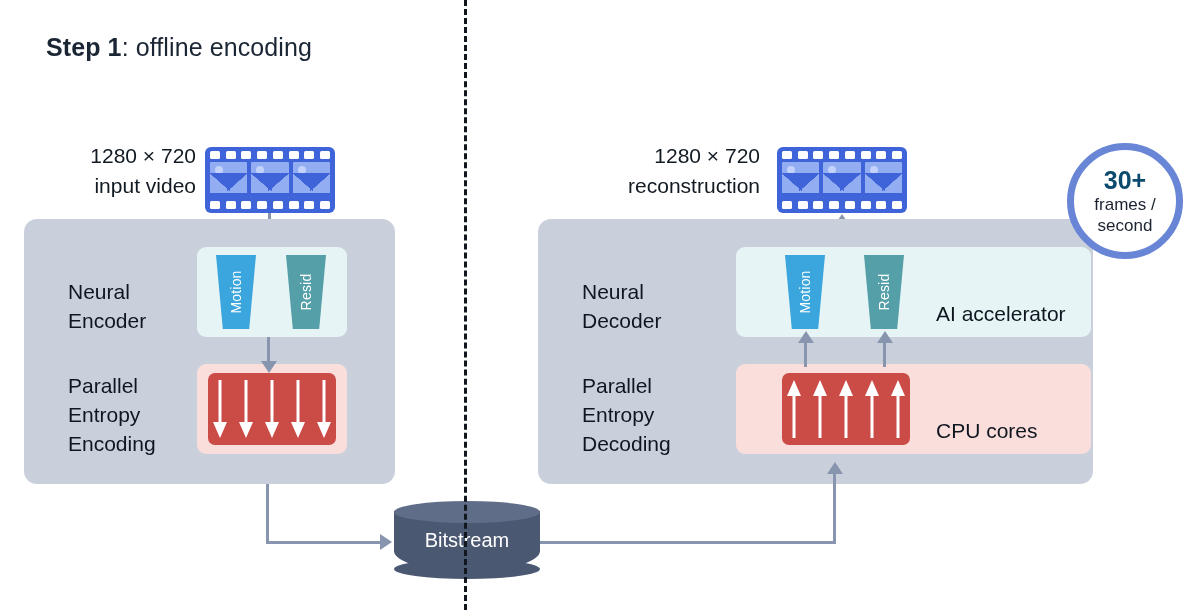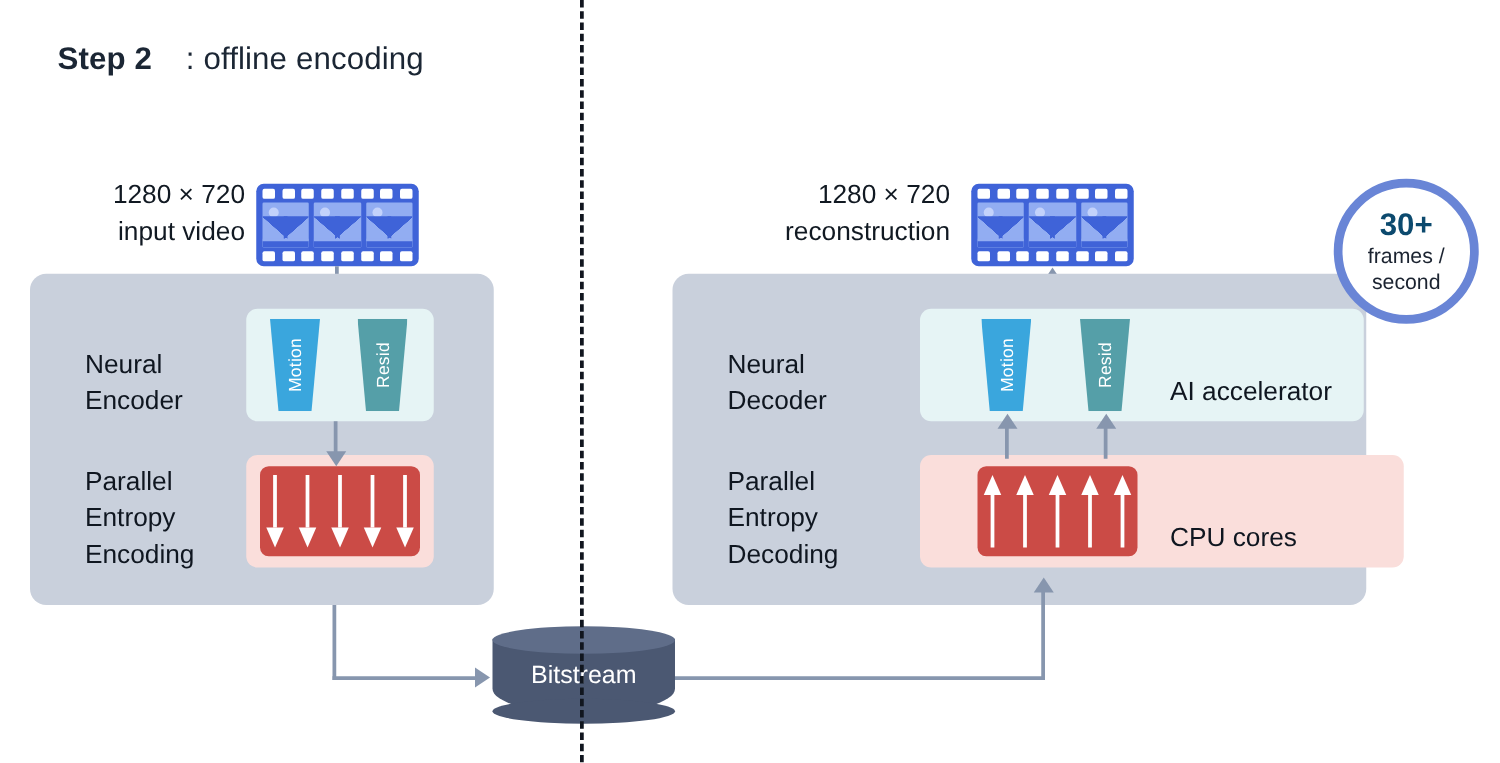--- a/index.html
+++ b/index.html
@@ -22,21 +22,21 @@
 
   
   .title{
     position:absolute;
     font-size:25px;
     letter-spacing:.1px;
     white-space:nowrap;
     color:#1b2634;
   }
   .title b{font-weight:bold;}
-  .title span{font-weight:normal;margin-left:27px;}
+  .title span{font-weight:normal;}
   #title-1{left:46px;top:33px;}
   #title-2{left:516px;top:33px;}
 
   
   .io-label{
     position:absolute;
     font-size:21px;
     line-height:30px;
     text-align:right;
     color:#111922;
@@ -207,21 +207,21 @@
   }
   .badge .big{font-size:25px;font-weight:bold;color:#0c4a6e;line-height:27px;}
   .badge .sm{font-size:17px;color:#1b2330;line-height:21px;}
 </style>
 </head>
 <body>
 
 <div class="stage">
 
   <div class="title" id="title-1">
-    <b>Step 2</b><span>: offline encoding</span>
+    <b>Step 1</b><span>: offline encoding</span>
   </div>
 
 
   <div class="io-label" id="io-label-1">
     <div>1280 × 720</div>
     <div>input video</div>
   </div>
 
   <div class="film" id="film-1">
     <div class="holes top">
@@ -391,21 +391,21 @@
       </div>
       <div class="hw-label" style="left:200px;top:33px;">AI accelerator</div>
     </div>
 
     <div class="stage-label" style="left:44px;top:140px;">
       <div>Parallel</div>
       <div>Entropy</div>
       <div>Decoding</div>
     </div>
 
-    <div class="sub-panel sub-entropy" style="left:198px;top:145px;width:355px;height:90px;padding-left:32px;">
+    <div class="sub-panel sub-entropy" style="left:198px;top:145px;width:355px;height:90px;">
       <div class="redbox" style="left:46px;top:9px;width:128px;height:72px;">
         <div class="arrow-glyph up">
             <div class="shaft"></div>
             <div class="head"></div>
           </div>
         <div class="arrow-glyph up">
             <div class="shaft"></div>
             <div class="head"></div>
           </div>
         <div class="arrow-glyph up">

